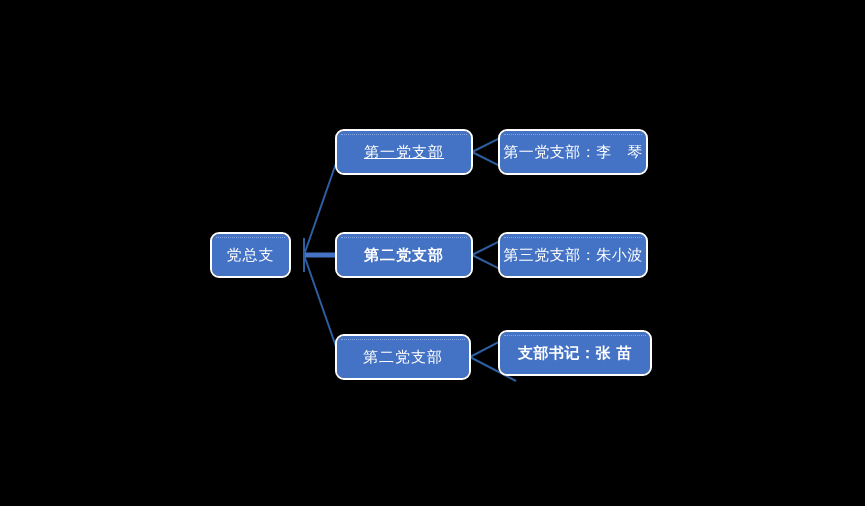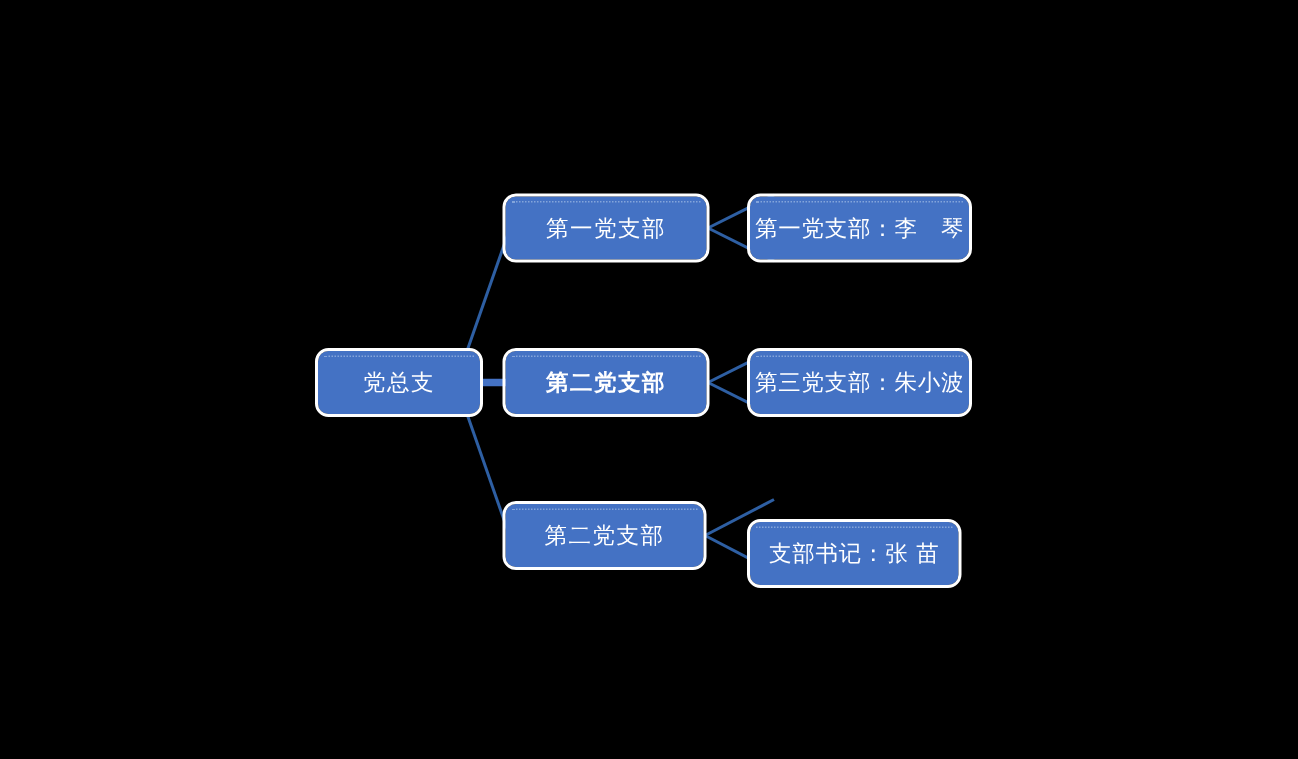--- a/index.html
+++ b/index.html
@@ -41,45 +41,45 @@
     left: 4px;
     right: 4px;
     top: 3px;
     height: 0;
     border-top: 1px dotted #8FAEE0;
     opacity: .85;
   }
   .node-root {
     left: 212px;
     top: 234px;
-    width: 108px;
+    width: 77px;
     height: 42px;
     font-size: 15px;
     letter-spacing: 1px;
   }
   .node-branch {
     width: 134px;
     height: 42px;
     left: 337px;
     font-size: 15px;
     letter-spacing: 1px;
   }
-  .node-branch.b1 { top: 131px; }
+  .node-branch.b1 { top: 131px; text-decoration: underline; }
   .node-branch.b2 { top: 234px; font-weight: bold; }
   .node-branch.b3 { top: 336px; width: 132px; }
   .node-leaf {
     left: 500px;
     width: 146px;
     height: 42px;
     font-size: 15px;
     letter-spacing: .5px;
   }
   .node-leaf.l1 { top: 131px; }
   .node-leaf.l2 { top: 234px; }
-  .node-leaf.l3 { top: 348px; width: 139px; }
+  .node-leaf.l3 { top: 332px; width: 150px; font-weight: bold; }
 </style>
 </head>
 <body>
 
 <div id="canvas">
 
   <svg id="connectors" viewBox="0 0 865 506" xmlns="http://www.w3.org/2000/svg">
 
     <line x1="304" y1="255" x2="340" y2="152" stroke="#2E5FA3" stroke-width="2"></line>
 

